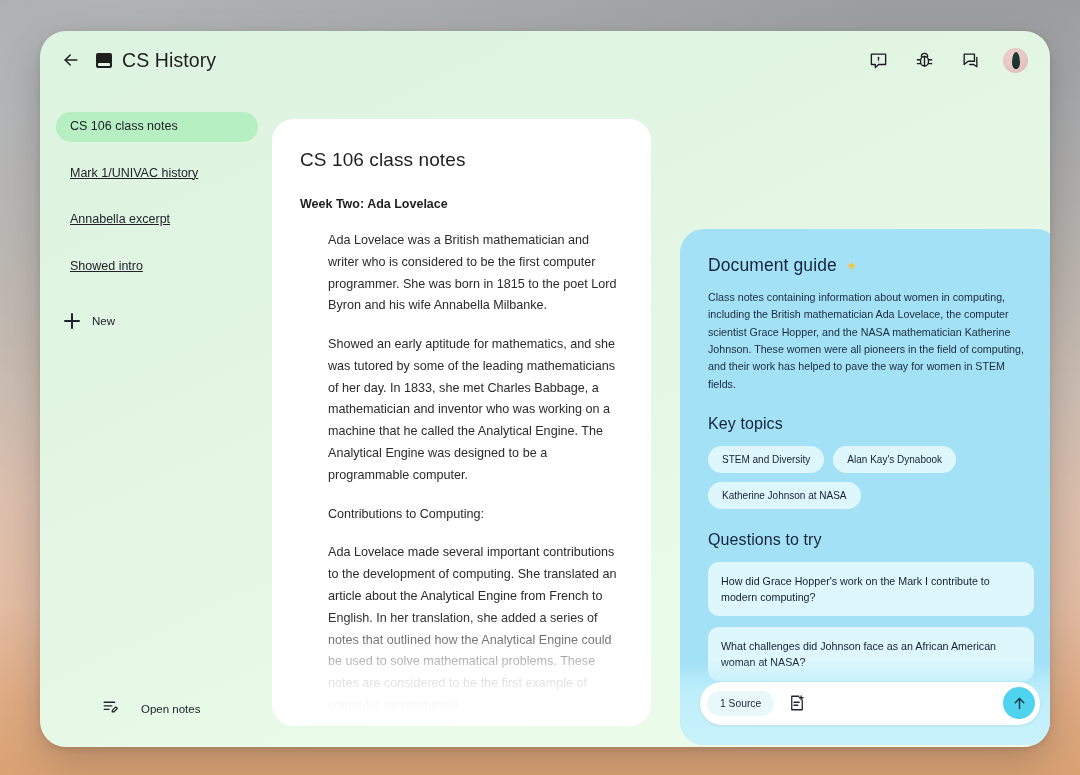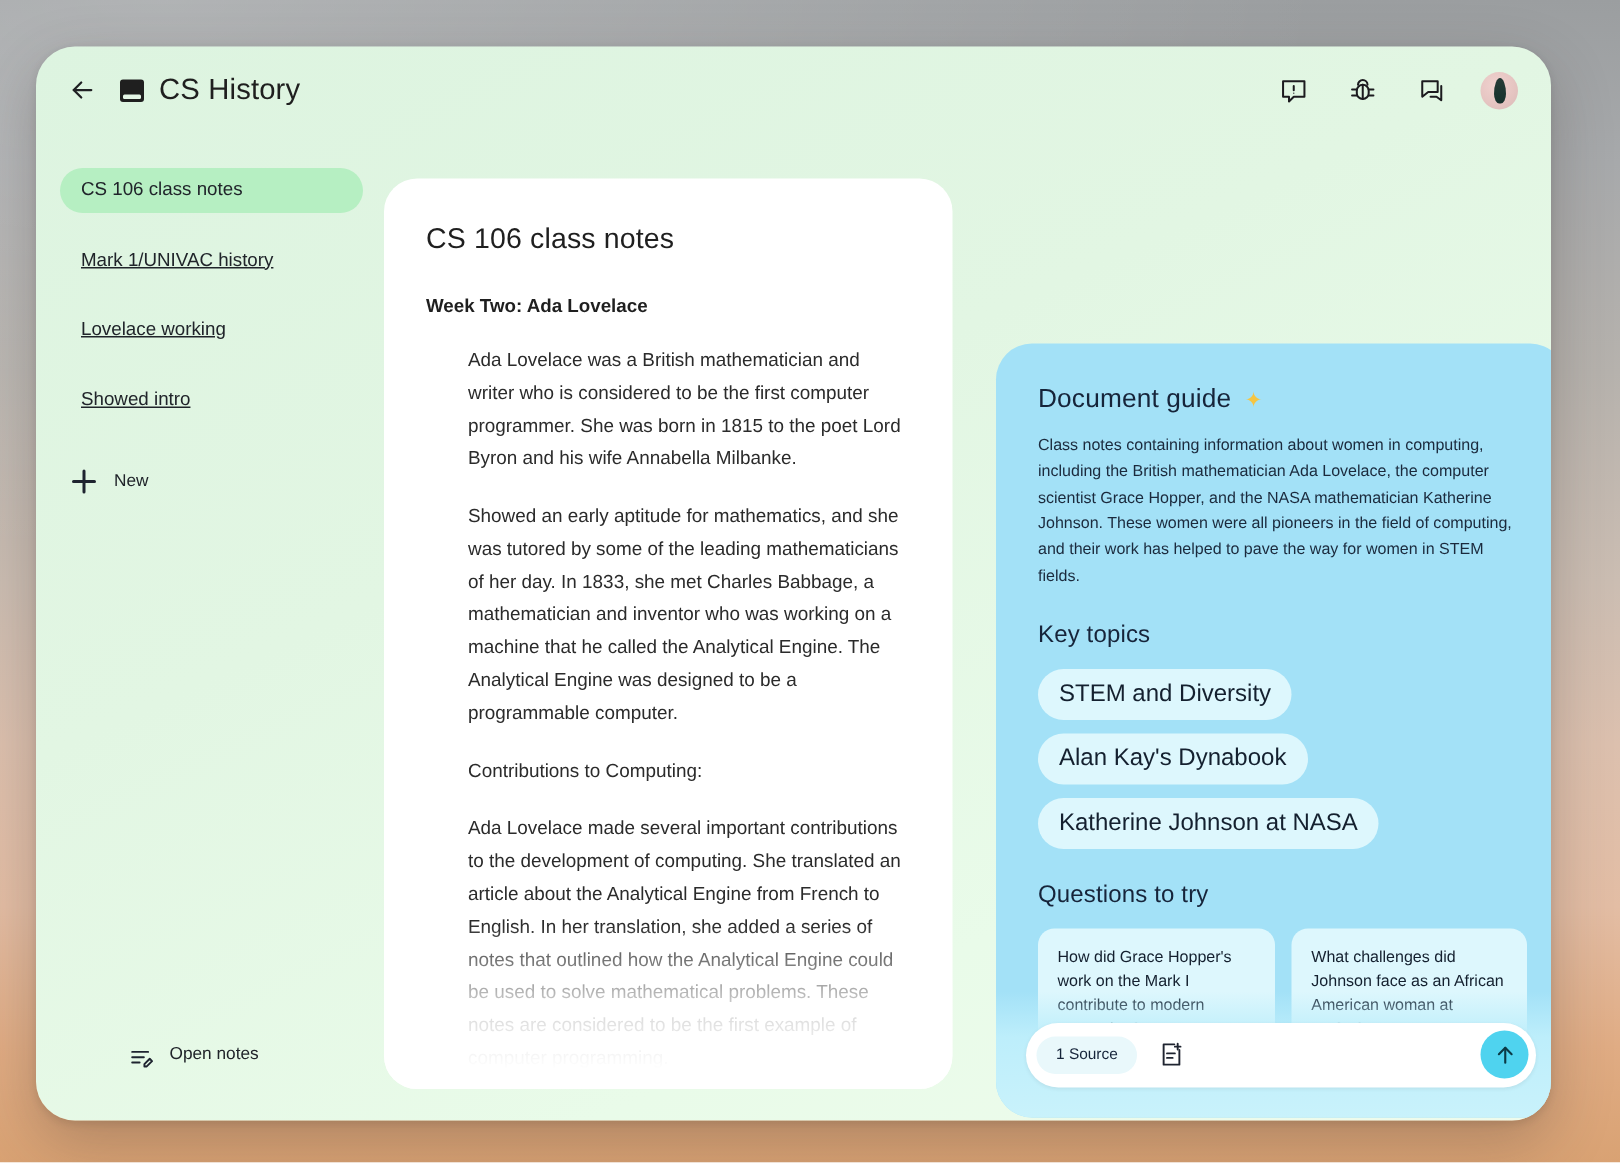--- a/index.html
+++ b/index.html
@@ -31,21 +31,21 @@
   #desktop::before {
     content: "";
     position: absolute; inset: 0;
     background: radial-gradient(120% 80% at 10% 0%, rgba(255,255,255,.22), rgba(255,255,255,0) 60%);
     pointer-events: none;
   }
 
   
   #app-window {
     position: absolute;
-    left: 24px;
+    left: 40px;
     top: 31px;
     width: 1010px;
     height: 716px;
     border-radius: 26px;
     background: linear-gradient(155deg, #ddf4e0 0%, #e2f6e3 40%, #e9fbe9 75%, #eefbec 100%);
     box-shadow: 0 14px 40px rgba(60,50,45,.28), 0 2px 6px rgba(0,0,0,.10);
     overflow: hidden;
   }
 
   
@@ -143,21 +143,21 @@
   #plus-icon::before, #plus-icon::after {
     content: ""; position: absolute; background: #1f2430; border-radius: 1px;
   }
   #plus-icon::before { left: 0; right: 0; top: 7px; height: 2px; }
   #plus-icon::after { top: 0; bottom: 0; left: 7px; width: 2px; }
   #new-label { font-size: 11.5px; color: #20242a; }
 
   #open-notes {
     position: absolute;
     left: 62px; bottom: 28px;
-    display: flex; gap: 10px;
+    display: flex; align-items: center; gap: 22px;
     cursor: pointer;
   }
   #open-notes-label { font-size: 11.5px; color: #20242a; }
 
   
   #doc-card {
     position: absolute;
     left: 232px; top: 88px;
     width: 379px;
     height: 607px;
@@ -222,28 +222,28 @@
     font-size: 16px;
     color: #16243a;
     margin-bottom: 13px;
     letter-spacing: .1px;
   }
 
   #topic-chips { display: flex; flex-wrap: wrap; gap: 9px; margin-bottom: 22px; }
   .topic-chip {
     background: #ddf7fd;
     color: #14202f;
-    font-size: 16px;
+    font-size: 10px;
     padding: 8px 14px;
     border-radius: 18px;
     cursor: pointer;
     white-space: nowrap;
   }
 
-  #question-list { display: flex; flex-direction: row; gap: 11px; }
+  #question-list { display: flex; flex-direction: column; gap: 11px; }
   .question-card {
     background: #ddf7fd;
     color: #14202f;
     font-size: 10.7px;
     line-height: 1.5;
     padding: 11px 13px;
     border-radius: 11px;
     cursor: pointer;
   }
 
@@ -350,21 +350,21 @@
         </div>
 
         <div id="avatar"></div>
       </div>
     </div>
 
     <div id="sidebar">
 
       <div class="side-item active">CS 106 class notes</div>
       <div class="side-item">Mark 1/UNIVAC history</div>
-      <div class="side-item">Lovelace working</div>
+      <div class="side-item">Annabella excerpt</div>
       <div class="side-item">Showed intro</div>
 
       <div id="new-button">
         <div id="plus-icon"></div>
         <span id="new-label">New</span>
       </div>
 
       <div id="open-notes">
         <span>
           <svg width="17" height="17" viewBox="0 0 24 24" fill="none" stroke="#1f2430" stroke-width="1.8" stroke-linecap="round" stroke-linejoin="round">

